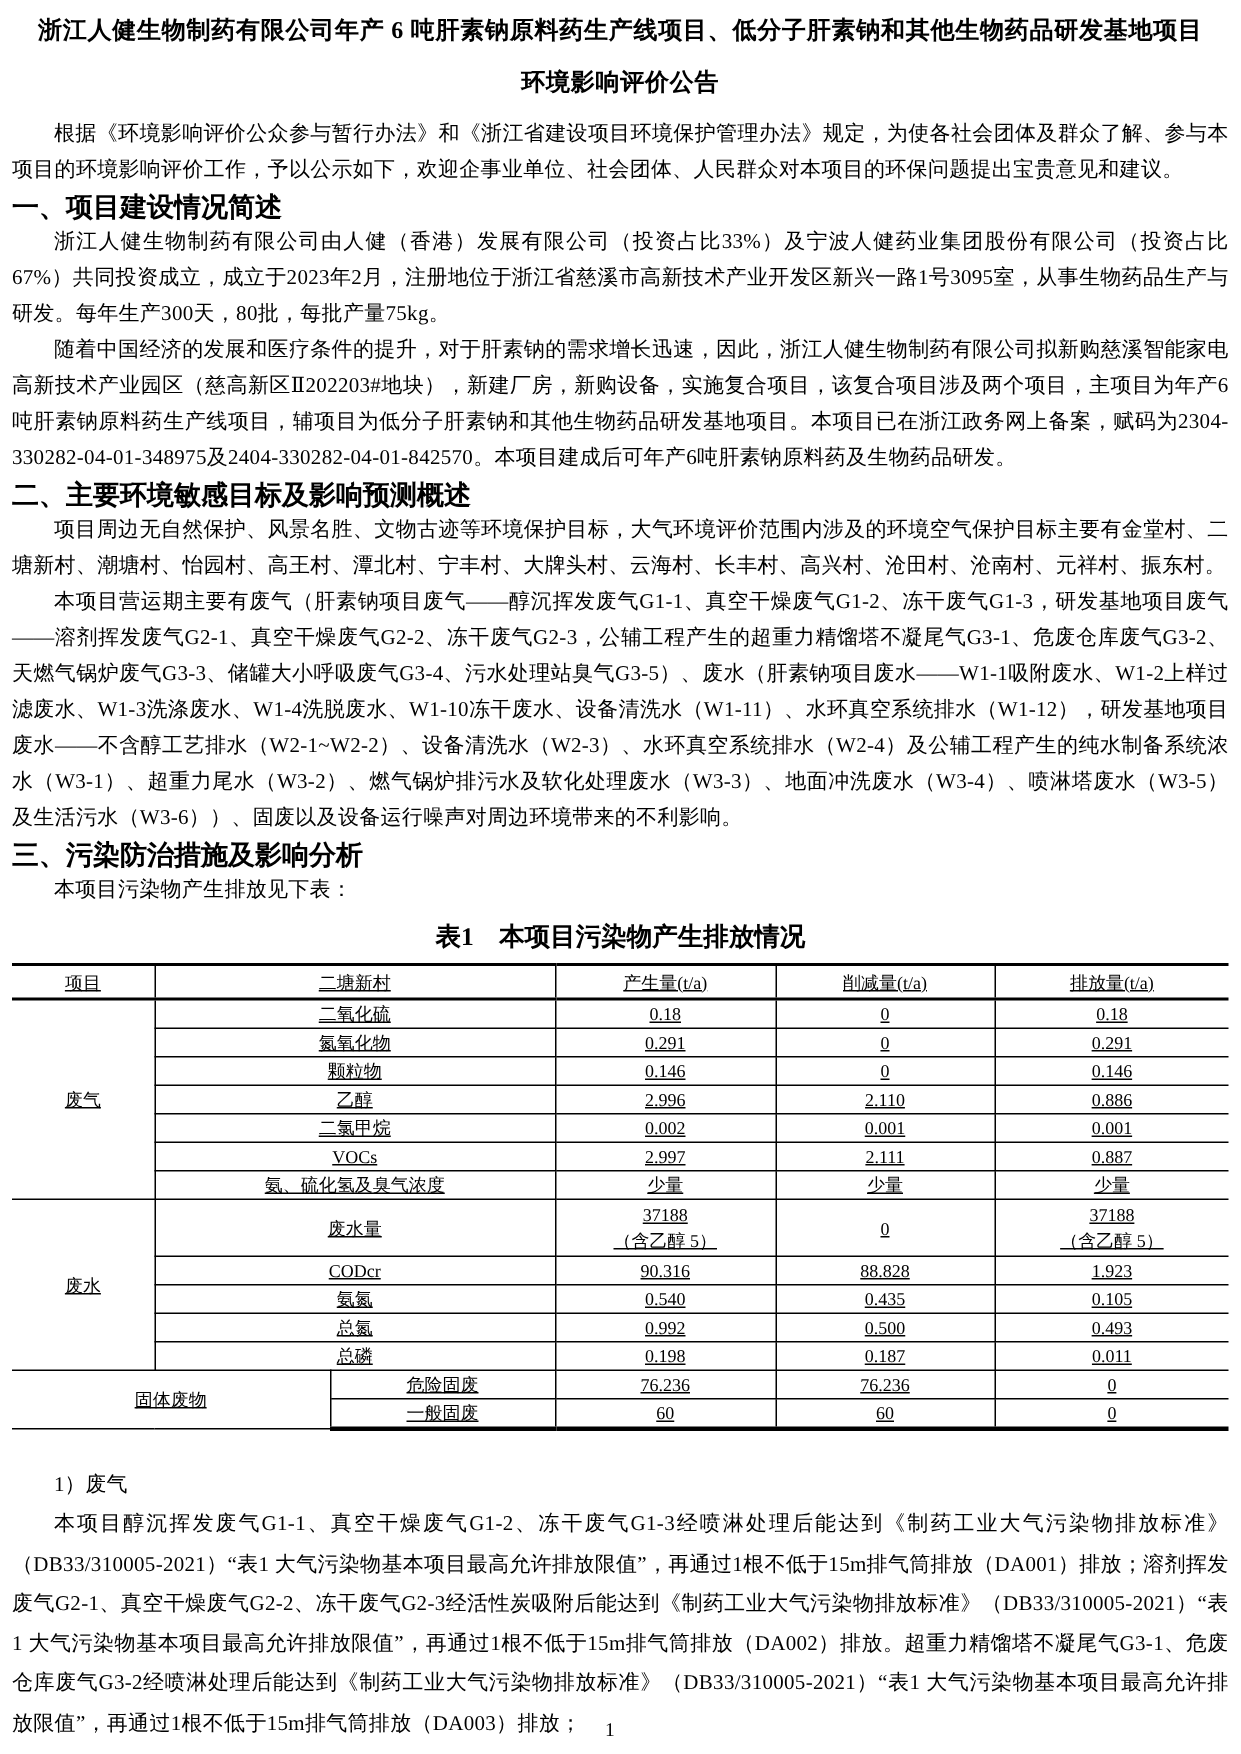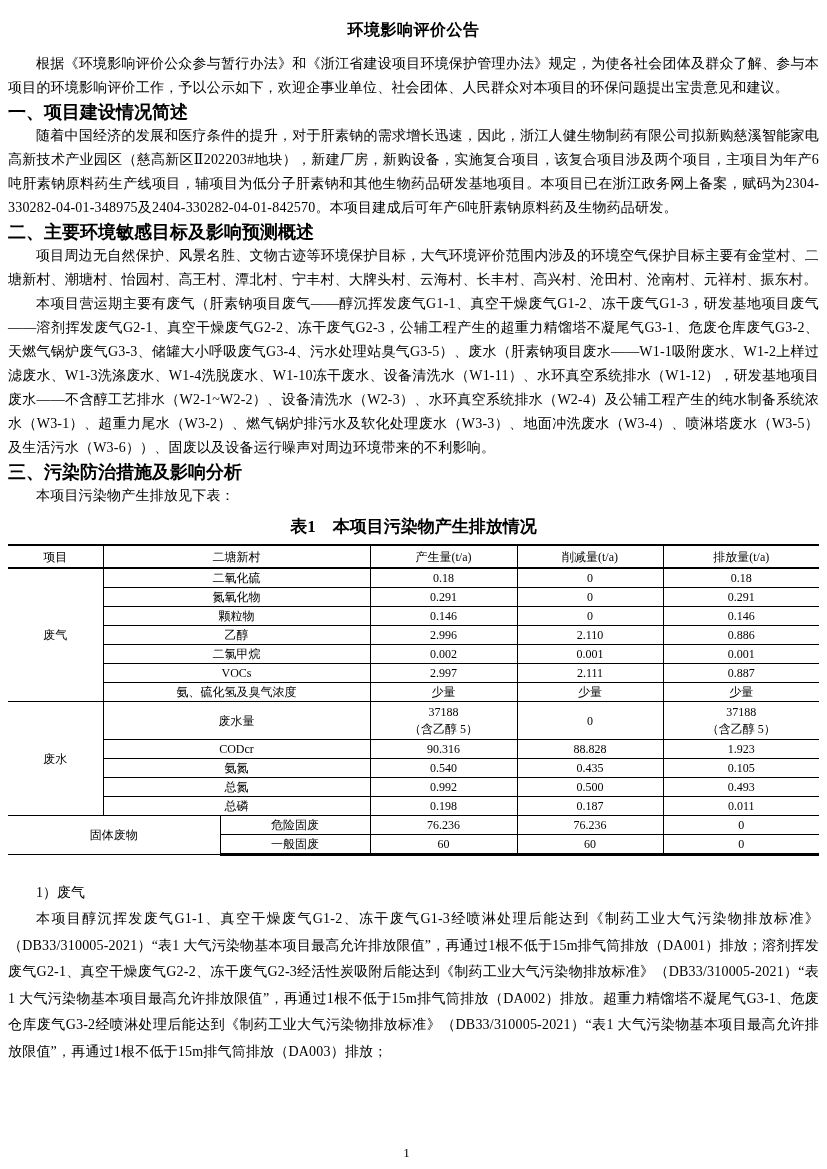--- a/index.html
+++ b/index.html
@@ -36,20 +36,21 @@
     font-size: 17px; font-weight: bold;
     text-align: center; line-height: 20px;
     margin-top: 9px;
   }
   table.pollutant {
     border-collapse: collapse;
     table-layout: fixed;
     width: 811px;
     margin-top: 7px;
     font-size: 12px;
+    text-decoration: underline;
   }
   table.pollutant th, table.pollutant td {
     border: 1px solid #000;
     text-align: center;
     vertical-align: middle;
     padding: 0;
     font-weight: normal;
     height: 18px;
     line-height: 16px;
     overflow: hidden;
@@ -78,25 +79,27 @@
     left: 0; right: 14px; bottom: 8px;
     text-align: center;
     font-size: 13px;
   }
 </style>
 </head>
 <body>
 
 <div class="page">
 
+  <h1 class="title title-main">浙江人健生物制药有限公司年产 6 吨肝素钠原料药生产线项目、低分子肝素钠和其他生物药品研发基地项目</h1>
   <h1 class="title title-sub">环境影响评价公告</h1>
 
   <p class="para intro">根据《环境影响评价公众参与暂行办法》和《浙江省建设项目环境保护管理办法》规定，为使各社会团体及群众了解、参与本项目的环境影响评价工作，予以公示如下，欢迎企事业单位、社会团体、人民群众对本项目的环保问题提出宝贵意见和建议。</p>
 
   <h2 class="heading">一、项目建设情况简述</h2>
+  <p class="para">浙江人健生物制药有限公司由人健（香港）发展有限公司（投资占比33%）及宁波人健药业集团股份有限公司（投资占比67%）共同投资成立，成立于2023年2月，注册地位于浙江省慈溪市高新技术产业开发区新兴一路1号3095室，从事生物药品生产与研发。每年生产300天，80批，每批产量75kg。</p>
   <p class="para">随着中国经济的发展和医疗条件的提升，对于肝素钠的需求增长迅速，因此，浙江人健生物制药有限公司拟新购慈溪智能家电高新技术产业园区（慈高新区Ⅱ202203#地块），新建厂房，新购设备，实施复合项目，该复合项目涉及两个项目，主项目为年产6吨肝素钠原料药生产线项目，辅项目为低分子肝素钠和其他生物药品研发基地项目。本项目已在浙江政务网上备案，赋码为2304-330282-04-01-348975及2404-330282-04-01-842570。本项目建成后可年产6吨肝素钠原料药及生物药品研发。</p>
 
   <h2 class="heading">二、主要环境敏感目标及影响预测概述</h2>
   <p class="para">项目周边无自然保护、风景名胜、文物古迹等环境保护目标，大气环境评价范围内涉及的环境空气保护目标主要有金堂村、二塘新村、潮塘村、怡园村、高王村、潭北村、宁丰村、大牌头村、云海村、长丰村、高兴村、沧田村、沧南村、元祥村、振东村。</p>
   <p class="para">本项目营运期主要有废气（肝素钠项目废气——醇沉挥发废气G1-1、真空干燥废气G1-2、冻干废气G1-3，研发基地项目废气——溶剂挥发废气G2-1、真空干燥废气G2-2、冻干废气G2-3，公辅工程产生的超重力精馏塔不凝尾气G3-1、危废仓库废气G3-2、天燃气锅炉废气G3-3、储罐大小呼吸废气G3-4、污水处理站臭气G3-5）、废水（肝素钠项目废水——W1-1吸附废水、W1-2上样过滤废水、W1-3洗涤废水、W1-4洗脱废水、W1-10冻干废水、设备清洗水（W1-11）、水环真空系统排水（W1-12），研发基地项目废水——不含醇工艺排水（W2-1~W2-2）、设备清洗水（W2-3）、水环真空系统排水（W2-4）及公辅工程产生的纯水制备系统浓水（W3-1）、超重力尾水（W3-2）、燃气锅炉排污水及软化处理废水（W3-3）、地面冲洗废水（W3-4）、喷淋塔废水（W3-5）及生活污水（W3-6））、固废以及设备运行噪声对周边环境带来的不利影响。</p>
 
   <h2 class="heading">三、污染防治措施及影响分析</h2>
   <p class="para">本项目污染物产生排放见下表：</p>
 
   <div class="table-title">表1　本项目污染物产生排放情况</div>

